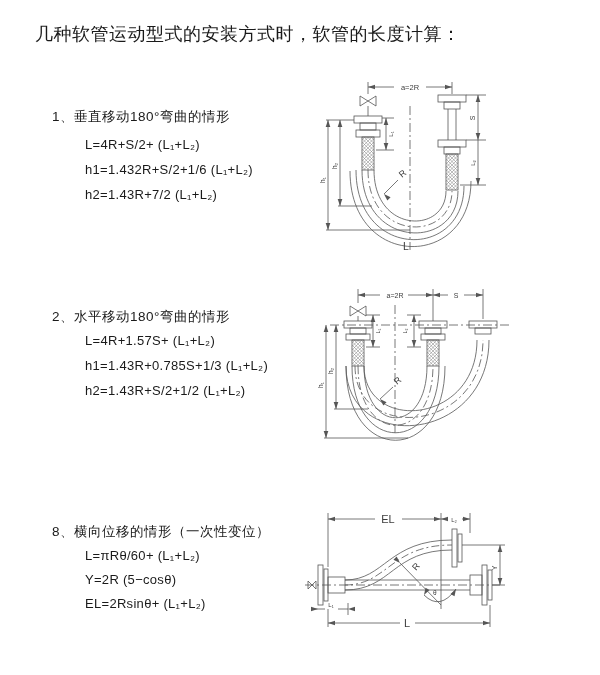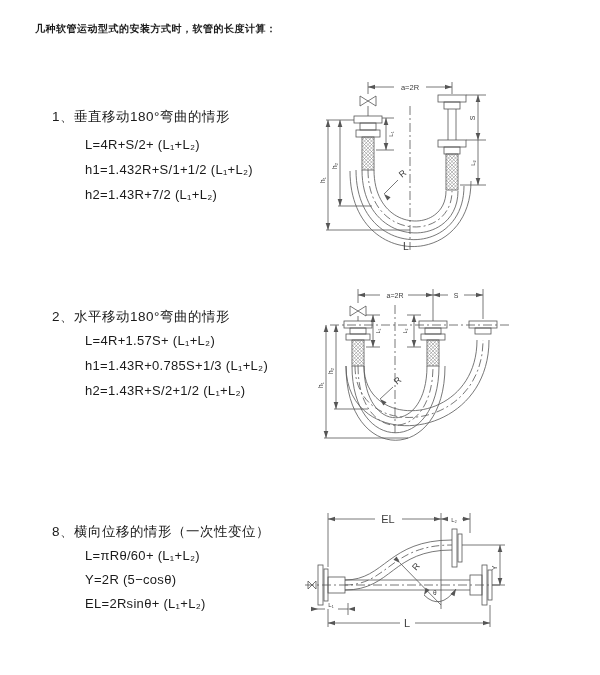--- a/index.html
+++ b/index.html
@@ -1,32 +1,32 @@
 <!DOCTYPE html>
 <html><head>
 <meta charset="utf-8">
 <style>
   html,body{margin:0;padding:0}
   body{width:600px;height:675px;background:#ffffff;position:relative;overflow:hidden;
        font-family:"Liberation Sans",sans-serif;color:#1a1a1a}
   .abs{position:absolute;white-space:nowrap}
-  .title{font-size:10px;font-weight:bold;letter-spacing:.5px}
+  .title{font-size:18px;font-weight:normal;letter-spacing:.5px}
   .heading{font-size:13.5px;font-weight:normal;letter-spacing:.5px}
   .formula{font-size:13px;letter-spacing:.3px}
   svg{position:absolute;overflow:visible}
   svg text{font-family:"Liberation Sans",sans-serif;fill:#3c3c3c}
 </style>
 </head>
 <body>
 
 <div class="abs title" style="left:35px;top:22px">几种软管运动型式的安装方式时，软管的长度计算：</div>
 
 <div class="abs heading" style="left:52px;top:108px">1、垂直移动180°弯曲的情形</div>
 <div class="abs formula" style="left:85px;top:137px">L=4R+S/2+ (L₁+L₂)</div>
-<div class="abs formula" style="left:85px;top:162px">h1=1.432R+S/1+1/2 (L₁+L₂)</div>
+<div class="abs formula" style="left:85px;top:162px">h1=1.432R+S/2+1/6 (L₁+L₂)</div>
 <div class="abs formula" style="left:85px;top:187px">h2=1.43R+7/2 (L₁+L₂)</div>
 
 <div class="abs heading" style="left:52px;top:308px">2、水平移动180°弯曲的情形</div>
 <div class="abs formula" style="left:85px;top:333px">L=4R+1.57S+ (L₁+L₂)</div>
 <div class="abs formula" style="left:85px;top:358px">h1=1.43R+0.785S+1/3 (L₁+L₂)</div>
 <div class="abs formula" style="left:85px;top:383px">h2=1.43R+S/2+1/2 (L₁+L₂)</div>
 
 <div class="abs heading" style="left:52px;top:523px">8、横向位移的情形（一次性变位）</div>
 <div class="abs formula" style="left:85px;top:548px">L=πRθ/60+ (L₁+L₂)</div>
 <div class="abs formula" style="left:85px;top:572px">Y=2R (5−cosθ)</div>

